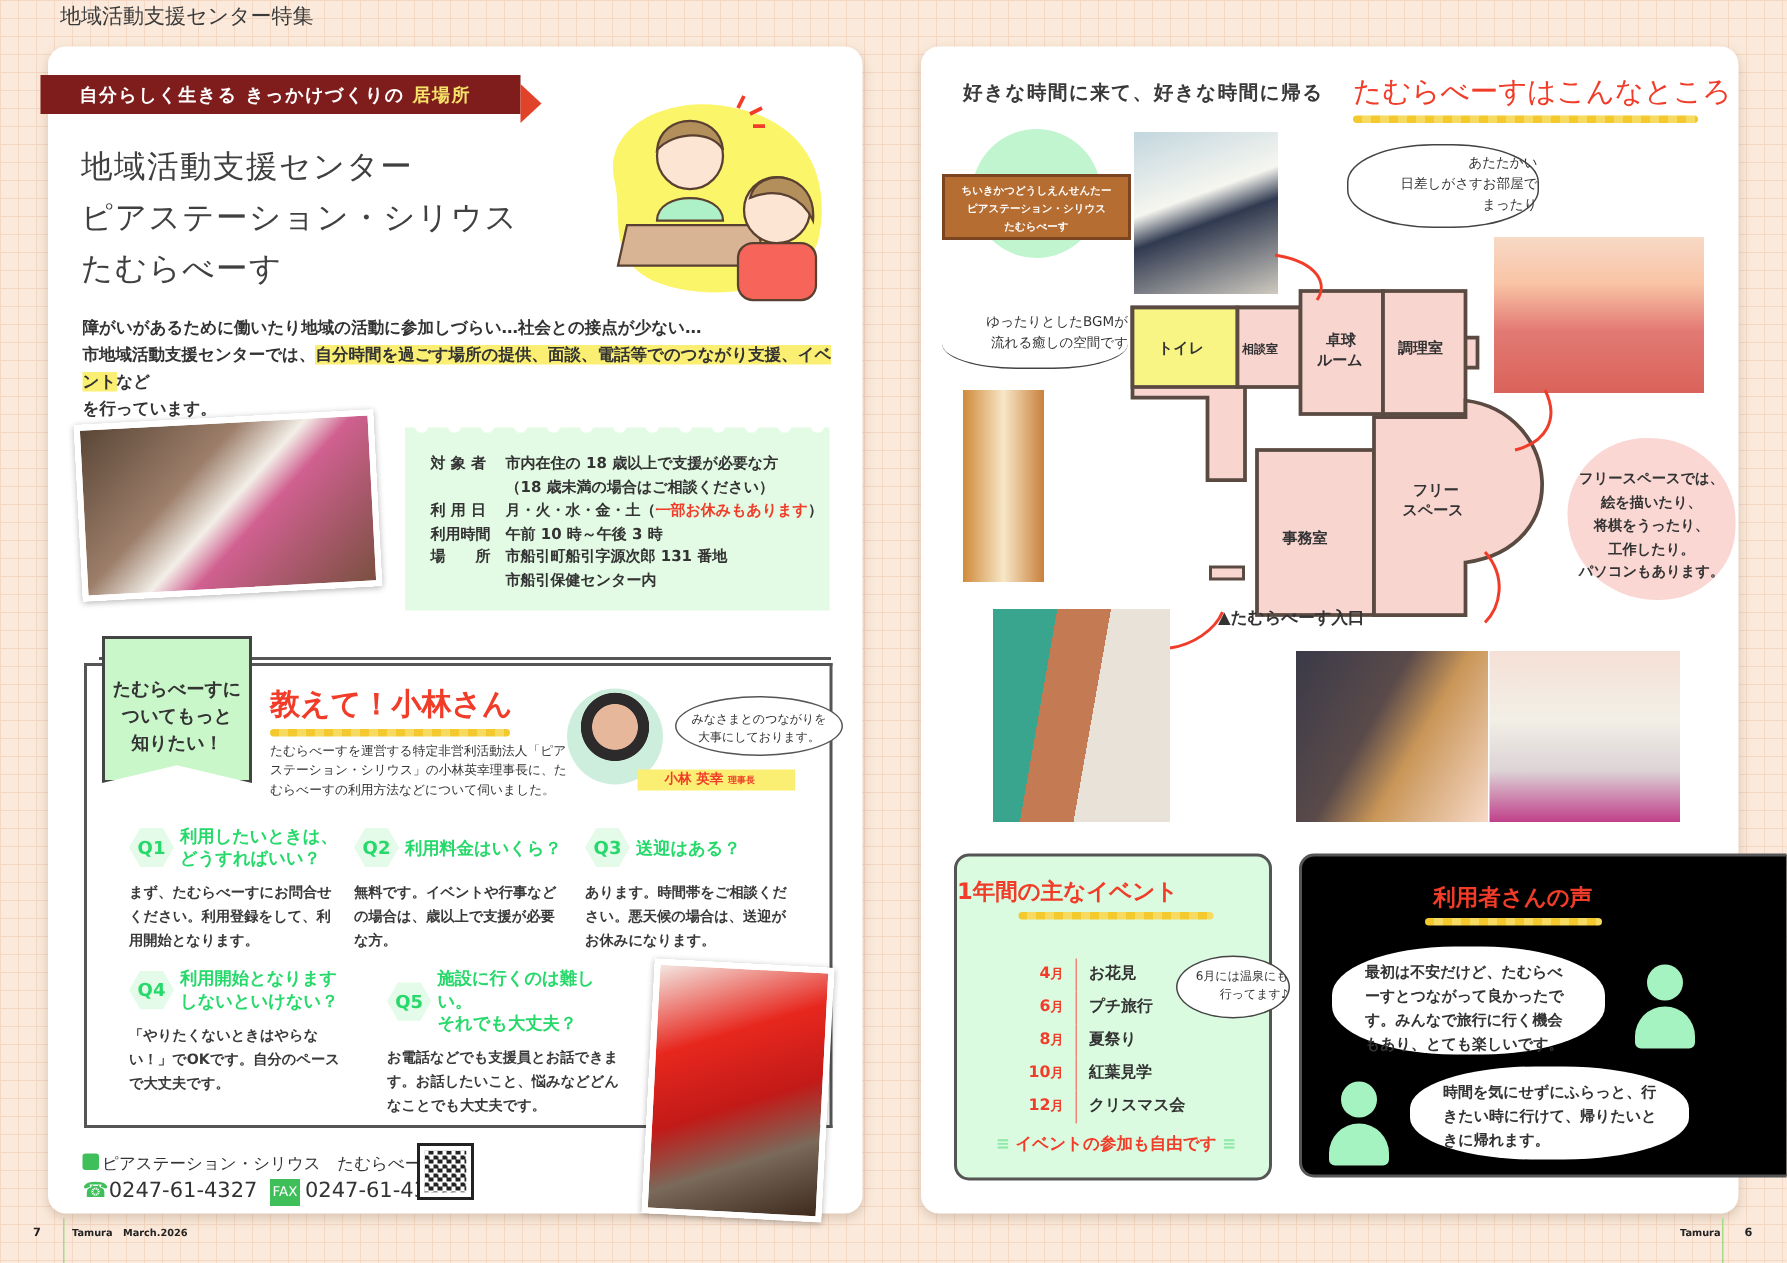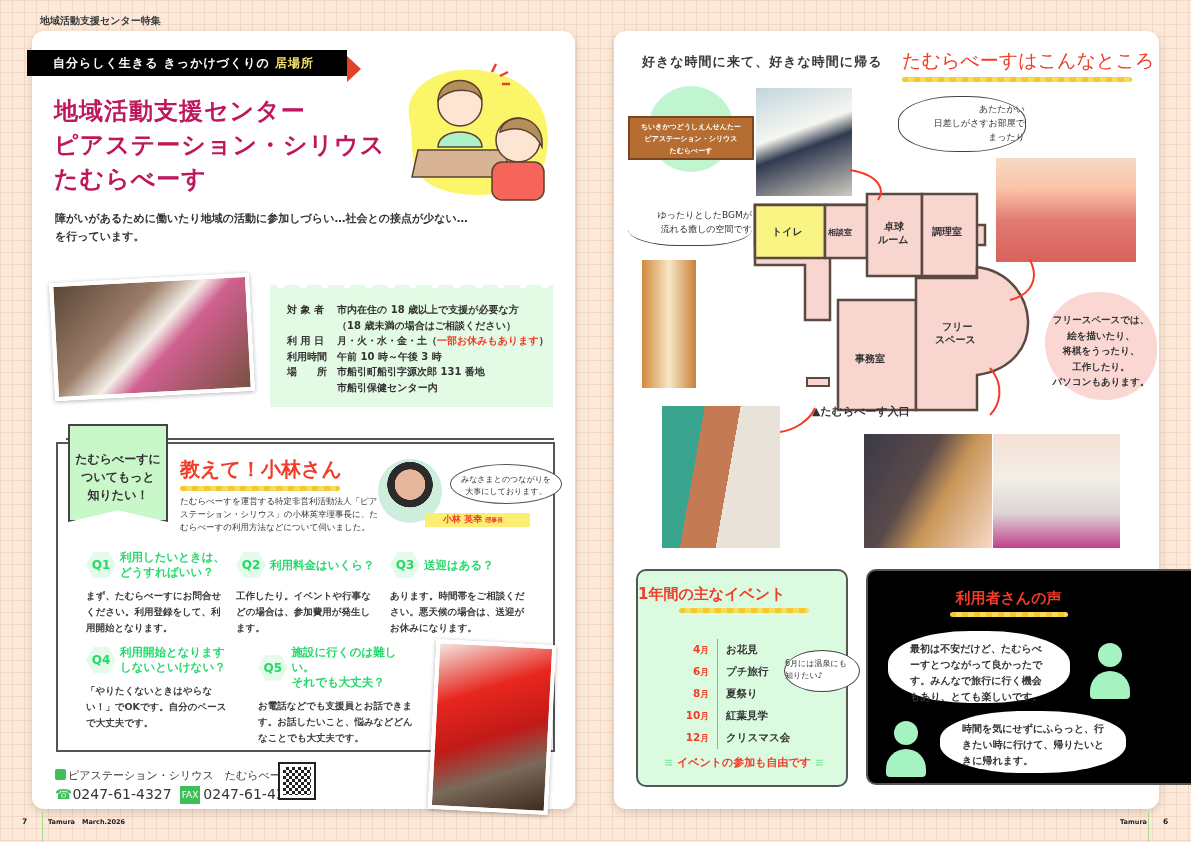--- a/index.html
+++ b/index.html
@@ -1,28 +1,28 @@
 <!DOCTYPE html>
 <html><head>
 <meta charset="utf-8">
 <style>
 *{box-sizing:border-box;margin:0;padding:0}
 body{width:1191px;height:842px;overflow:hidden;font-family:"DejaVu Sans",sans-serif;color:#333;
  background-color:#fbeadb;
  background-image:linear-gradient(#f4d8c4 1px,transparent 1px),linear-gradient(90deg,#f4d8c4 1px,transparent 1px);
  background-size:12px 12px;position:relative}
 .abs{position:absolute}
-.hdr{left:40px;top:14px;font-size:10px;font-weight:bold;color:#3a3a3a}
+.hdr{left:40px;top:2px;font-size:14px;font-weight:normal;color:#3a3a3a}
 .page{background:#fff;border-radius:12px;box-shadow:0 3px 8px rgba(120,80,50,.25)}
 #pgL{left:32px;top:31px;width:543px;height:778px}
 #pgR{left:614px;top:31px;width:545px;height:778px}
-.ribbon{left:27px;top:50px;width:320px;height:26px;background:#000000;color:#fff;font-size:12px;font-weight:bold;padding:5px 0 0 26px;letter-spacing:1px}
+.ribbon{left:27px;top:50px;width:320px;height:26px;background:#7f1d1d;color:#fff;font-size:12px;font-weight:bold;padding:5px 0 0 26px;letter-spacing:1px}
 .ribbon:after{content:"";position:absolute;right:-14px;top:6px;border-left:14px solid #e0432a;border-top:13px solid transparent;border-bottom:13px solid transparent}
 .ribbon .hl{color:#f6e36a}
-.ttl{left:54px;top:94px;color:#be185d;font-size:24px;font-weight:bold;line-height:34px;letter-spacing:1px}
+.ttl{left:54px;top:94px;color:#404040;font-size:21px;font-weight:normal;line-height:34px;letter-spacing:1px}
 .illus{left:380px;top:52px;width:180px;height:150px}
 .intro{left:55px;top:210px;width:500px;font-size:11px;line-height:18px;font-weight:bold;color:#333}
 .mk{background:#fbef73}
 .photo1{left:52px;top:278px;width:200px;height:118px;transform:rotate(-3deg);border:4px solid #fff;box-shadow:0 1px 4px rgba(0,0,0,.3);background:linear-gradient(135deg,#5a4636 0%,#9c7e6a 35%,#f3efe8 50%,#d06090 60%,#7a5040 100%)}
 .infobox{left:270px;top:285px;width:283px;height:122px;background:#e3fbe4;padding:17px 0 0 17px;font-size:10px;line-height:15.5px;font-weight:bold}
 .infobox .row{display:flex}
 .infobox .k{width:50px;flex:none}
 .infobox .red{color:#f03c28}
 .dots{left:270px;top:278px;width:283px;height:12px;background:radial-gradient(circle,#fff 4px,transparent 5px);background-size:22px 12px}
 .frame{left:56px;top:442px;width:499px;height:310px;border:2px solid #555;border-top:none}
@@ -62,21 +62,21 @@
 .n1{left:898px;top:96px;width:128px;height:56px;border:1px solid #444;border-radius:45%;background:#fff;padding-top:5px}
 .n2{left:628px;top:204px;width:124px;height:42px;border-bottom:1px solid #444;border-radius:0 0 40% 40%;padding-top:4px}
 .fp{fill:#f9d5d0;stroke:#5a4a42;stroke-width:2.5}
 .fl{font-size:10px;font-weight:bold;fill:#333;font-family:"DejaVu Sans",sans-serif}
 .fsbub{left:1045px;top:292px;width:112px;height:108px;background:#fad7d3;border-radius:48% 52% 46% 54%;font-size:9.5px;font-weight:bold;text-align:center;line-height:15.5px;padding-top:20px;color:#333}
 .entry{left:812px;top:404px;font-size:11px;font-weight:bold;color:#333}
 .evbox{left:636px;top:569px;width:212px;height:218px;border:2px solid #555;border-radius:10px;background:#dafbe0}
 .evt{left:0;top:14px;width:212px;text-align:left;color:#f03c28;font-size:15px;font-weight:bold}
 .evlist{left:40px;top:68px;font-size:10.5px;font-weight:bold;line-height:21px}
 .evlist .m{display:inline-block;width:40px;text-align:right;color:#f03c28;padding-right:8px;border-right:1.5px solid #f08878;margin-right:8px}
-.evnote{left:146px;top:79px;width:76px;height:42px;border:1px solid #444;border-radius:50%;background:#fff;font-size:8px;text-align:left;line-height:12px;padding-top:7px}
+.evnote{left:146px;top:66px;width:76px;height:42px;border:1px solid #444;border-radius:50%;background:#fff;font-size:8px;text-align:right;line-height:12px;padding-top:7px}
 .evfree{left:0;top:184px;width:212px;text-align:center;color:#f03c28;font-size:11px;font-weight:bold}
 .vbox{left:866px;top:569px;width:339px;height:216px;border:2px solid #555;border-radius:10px;background:#000000}
 .vt{left:0;top:18px;width:281px;text-align:center;color:#f03c28;font-size:15px;font-weight:bold}
 .vb{background:#fff;border-radius:45%;font-size:10px;font-weight:bold;line-height:16px;color:#333}
 .vb1{left:20px;top:60px;width:182px;height:72px;padding:10px 0 0 22px}
 .vb2{left:72px;top:140px;width:186px;height:62px;padding:10px 0 0 22px}
 .pers{width:40px;height:56px}
 .pers .h{width:24px;height:24px;border-radius:50%;background:#a6f3c2;margin:0 auto}
 .pers .b{width:40px;height:28px;border-radius:20px 20px 4px 4px;background:#a6f3c2;margin-top:4px}
 </style>
@@ -102,20 +102,21 @@
   <path d="M58 95 C58 75 102 75 102 95Z" fill="#aef0c8" stroke="#5a4030" stroke-width="1.5"></path>
   <polygon points="38,98 125,98 130,125 32,125" fill="#d8b494" stroke="#5a4030" stroke-width="1.5"></polygon>
   <circle cx="138" cy="88" r="22" fill="#fce5d2" stroke="#5a4030" stroke-width="1.5"></circle>
   <path d="M120 80 C125 58 165 62 162 95 C155 80 140 72 120 80Z" fill="#b38f5c" stroke="#5a4030" stroke-width="1.5"></path>
   <rect x="112" y="110" width="52" height="38" rx="10" fill="#f6645a" stroke="#5a4030" stroke-width="1.5"></rect>
   <path d="M112 20 l4 -8 M120 24 l8 -4 M122 32 l8 0" stroke="#f03c28" stroke-width="2.5"></path>
 </svg>
 
 <div class="abs intro">
   <div>障がいがあるために働いたり地域の活動に参加しづらい…社会との接点が少ない…</div>
+  <div><span>市地域活動支援センターでは、</span><span class="mk">自分時間を過ごす場所の提供、面談、電話等でのつながり支援、イベント</span><span>など</span></div>
   <div>を行っています。</div>
 </div>
 
 <div class="abs photo1"></div>
 
 <div class="abs infobox">
   <div class="row">
       <span class="k">対 象 者</span>
       <div>
         <div>市内在住の 18 歳以上で支援が必要な方</div>
@@ -171,21 +172,21 @@
         <div>どうすればいい？</div>
       </div>
     </div>
   <div class="qa">まず、たむらべーすにお問合せください。利用登録をして、利用開始となります。</div>
 </div>
 <div class="abs" style="left:236px;top:550px;width:140px">
   <div class="qh" style="height:30px">
       <span class="qnum">Q2</span>
       <div class="q">利用料金はいくら？</div>
     </div>
-  <div class="qa">工作したり。イベントや行事などの場合は、参加費用が発生します。</div>
+  <div class="qa">無料です。イベントや行事などの場合は、歳以上で支援が必要な方。</div>
 </div>
 <div class="abs" style="left:390px;top:550px;width:140px">
   <div class="qh" style="height:30px">
       <span class="qnum">Q3</span>
       <div class="q">送迎はある？</div>
     </div>
   <div class="qa">あります。時間帯をご相談ください。悪天候の場合は、送迎がお休みになります。</div>
 </div>
 <div class="abs" style="left:86px;top:645px;width:150px">
   <div class="qh">
@@ -294,21 +295,21 @@
   <div class="abs evt"><span>1年間の主なイベント</span><div class="wavy" style="width:130px;margin:4px auto 0"></div></div>
   <div class="abs evlist">
     <div><span class="m"><span>4</span><small>月</small></span><span>お花見</span></div>
     <div><span class="m"><span>6</span><small>月</small></span><span>プチ旅行</span></div>
     <div><span class="m"><span>8</span><small>月</small></span><span>夏祭り</span></div>
     <div><span class="m"><span>10</span><small>月</small></span><span>紅葉見学</span></div>
     <div><span class="m"><span>12</span><small>月</small></span><span>クリスマス会</span></div>
   </div>
   <div class="abs evnote">
       <div>6月には温泉にも</div>
-      <div>知りたい♪</div>
+      <div>行ってます♪</div>
     </div>
   <div class="abs evfree"><span style="color:#8ee8a8">≡ </span><span>イベントの参加も自由です</span><span style="color:#8ee8a8"> ≡</span></div>
 </div>
 
 <div class="abs vbox">
   <div class="abs vt"><span>利用者さんの声</span><div class="wavy" style="width:118px;margin:4px auto 0"></div></div>
   <div class="abs vb vb1">
       <div style="width:140px">最初は不安だけど、たむらべーすとつながって良かったです。みんなで旅行に行く機会もあり、とても楽しいです。</div>
     </div>
   <div class="abs pers" style="left:222px;top:72px">

